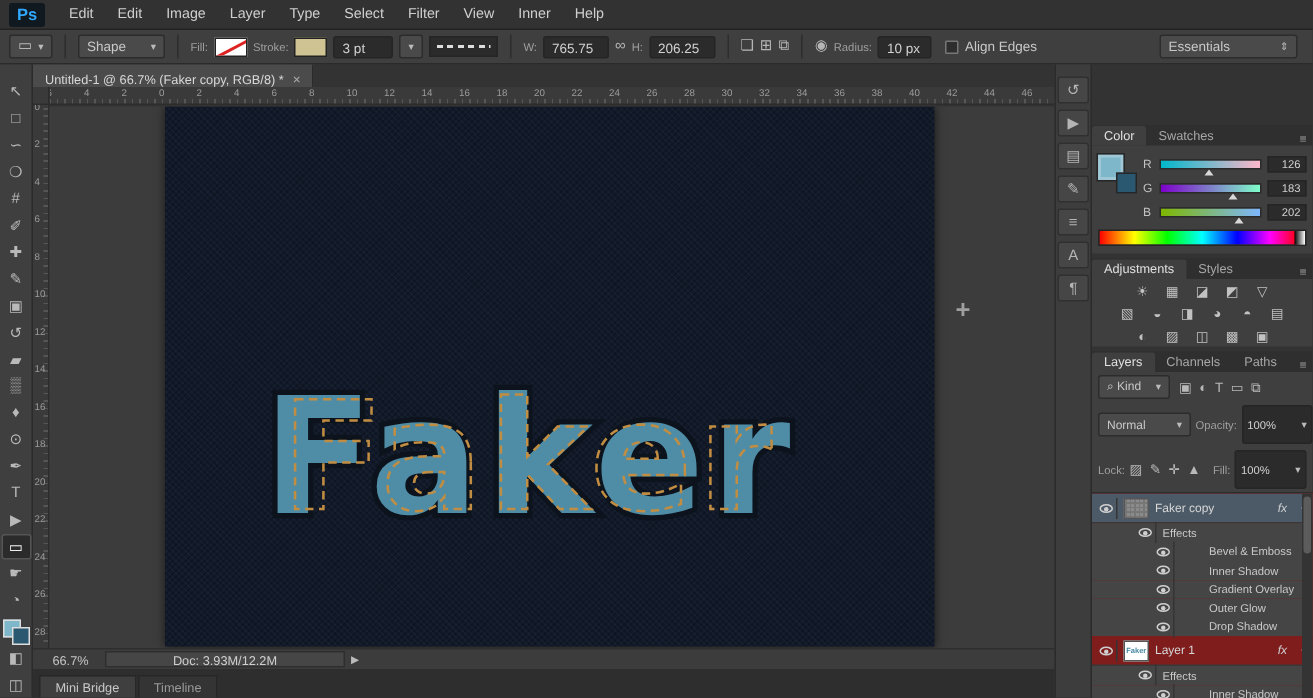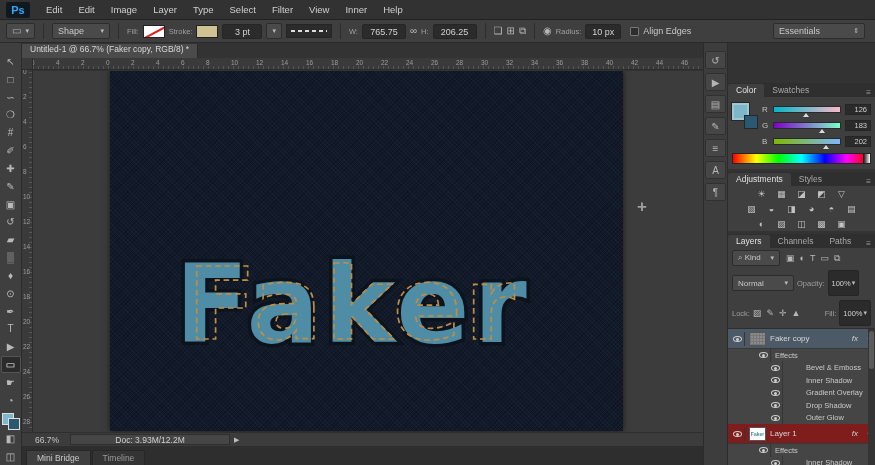--- a/index.html
+++ b/index.html
@@ -14,21 +14,21 @@
     border-radius:2px; }
   .menu-item { padding:0 8px; line-height:20px; color:#cfcfcf; font-size:9.5px; cursor:default; }
 
   
   #optionsbar { position:absolute; left:0; top:20px; width:875px; height:23px;
     background:#3f3f3f; border-bottom:1px solid #2a2a2a; display:flex; align-items:center; gap:5px;
     font-size:9px; }
   .opt-group { display:flex; align-items:center; gap:4px; }
   .opt-sep { width:1px; height:16px; background:#2d2d2d; margin:0 3px; }
   .field { background:#2b2b2b; border:1px solid #252525; border-radius:2px;
-    color:#d2d2d2; padding:1px 5px; height:15px; line-height:13px;text-align:center; }
+    color:#d2d2d2; padding:1px 5px; height:15px; line-height:13px; }
   .drop { display:flex; align-items:center; gap:4px; background:#4a4a4a;
     border:1px solid #2c2c2c; border-radius:2px; padding:0 5px; height:16px; }
   .caret { font-size:7px; color:#bbb; }
   .swatch { width:22px; height:13px; border:1px solid #222; }
   #fill-swatch { background:#fff; position:relative; overflow:hidden; }
   #fill-swatch::after { content:''; position:absolute; left:-3px; top:5px; width:30px; height:2px;
     background:#d22; transform:rotate(-28deg); }
   #stroke-swatch { background:#cfc393; }
   .dash-preview { width:46px; height:14px; background:#2b2b2b; border:1px solid #252525;
     display:flex; align-items:center; justify-content:center; }
@@ -47,21 +47,21 @@
   .tool.selected { background:#2b2b2b; border:1px solid #555; color:#eee; }
   #fgbg { position:relative; width:18px; height:18px; margin-top:3px; }
   #fg-swatch { position:absolute; left:0; top:0; width:12px; height:12px;
     background:#7eb7ca; border:1px solid #ddd; }
   #bg-swatch { position:absolute; right:0; bottom:0; width:12px; height:12px;
     background:#2b5871; border:1px solid #ddd; }
 
   
   #tabbar { position:absolute; left:22px; top:43px; width:681px; height:15px; background:#333; }
   #doc-tab { display:inline-flex; align-items:flex-end; gap:6px; height:15px; background:#4b4b4b;
-    padding:0 8px; font-size:8.5px; color:#d8d8d8; border-right:1px solid #2a2a2a;flex-direction:column; }
+    padding:0 8px; font-size:8.5px; color:#d8d8d8; border-right:1px solid #2a2a2a; }
   #doc-tab .close { color:#aaa; font-size:9px; }
 
   #h-ruler { position:absolute; left:33px; top:58px; width:670px; height:12px; background:#3a3a3a;
     border-bottom:1px solid #2c2c2c; overflow:hidden;
     background-image:repeating-linear-gradient(90deg,#565656 0 1px,transparent 1px 5px); 
     background-size:100% 4px; background-position:0 8px; background-repeat:no-repeat; }
   #v-ruler { position:absolute; left:22px; top:58px; width:11px; height:375px; background:#3a3a3a;
     border-right:1px solid #2c2c2c; overflow:hidden;
     background-image:repeating-linear-gradient(0deg,#565656 0 1px,transparent 1px 5px);
     background-size:4px 100%; background-position:7px 0; background-repeat:no-repeat; }
@@ -142,21 +142,21 @@
     color:#c2c2c2; font-size:9px; }
 
   
   #layers-panel { flex:1; display:flex; flex-direction:column; }
   .lrow { display:flex; align-items:center; gap:3px; padding:2px 4px; font-size:8px; }
   .lrow .drop { flex:0 0 auto; }
   #kind-drop { width:48px; justify-content:space-between; font-size:8px; }
   .ficon { color:#b8b8b8; font-size:9px; flex:0 0 auto; }
   #blend-drop { width:62px; justify-content:space-between; font-size:8px; }
   .small-field { display:flex; align-items:center; background:#2b2b2b; border:1px solid #252525;
-    border-radius:2px; height:19px; padding:12px 3px; gap:1px; font-size:7.5px; color:#d0d0d0; }
+    border-radius:2px; height:19px; padding:12px 3px; gap:17px; font-size:7.5px; color:#d0d0d0; }
   .dim-label { color:#9f9f9f; font-size:7.5px; }
 
   #layers-list { flex:1; position:relative; background:#7f1d1d; border-top:1px solid #2e2e2e;
     overflow:hidden; }
   .layer-row { display:flex; align-items:center; height:20px; gap:4px; padding:0 2px;
     border-bottom:1px solid #383838; font-size:8px; color:#d6d6d6; }
   .layer-row.selected { background:#4c5a67; }
   .fx-row { display:flex; align-items:center; height:12.5px; gap:4px; padding-left:28px;
     font-size:7.5px; color:#c9c9c9; background:#454545; }
   .fx-row.sub { padding-left:40px;gap:23px; }
@@ -533,27 +533,27 @@
           <div class="fx-row sub">
             <div class="eyebox">
               <div class="eye"></div>
             </div>
             <span>Gradient Overlay</span>
           </div>
           <div class="fx-row sub">
             <div class="eyebox">
               <div class="eye"></div>
             </div>
+            <span>Outer Glow</span>
+          </div>
+          <div class="fx-row sub">
+            <div class="eyebox">
+              <div class="eye"></div>
+            </div>
             <span>Drop Shadow</span>
-          </div>
-          <div class="fx-row sub">
-            <div class="eyebox">
-              <div class="eye"></div>
-            </div>
-            <span>Outer Glow</span>
           </div>
           <div class="layer-row">
             <div class="eyebox">
               <div class="eye"></div>
             </div>
             <div class="thumb text">Faker</div>
             <span class="lname">Layer 1</span>
             <span class="fxtag">fx</span>
             <span class="tri">▾</span>
           </div>

